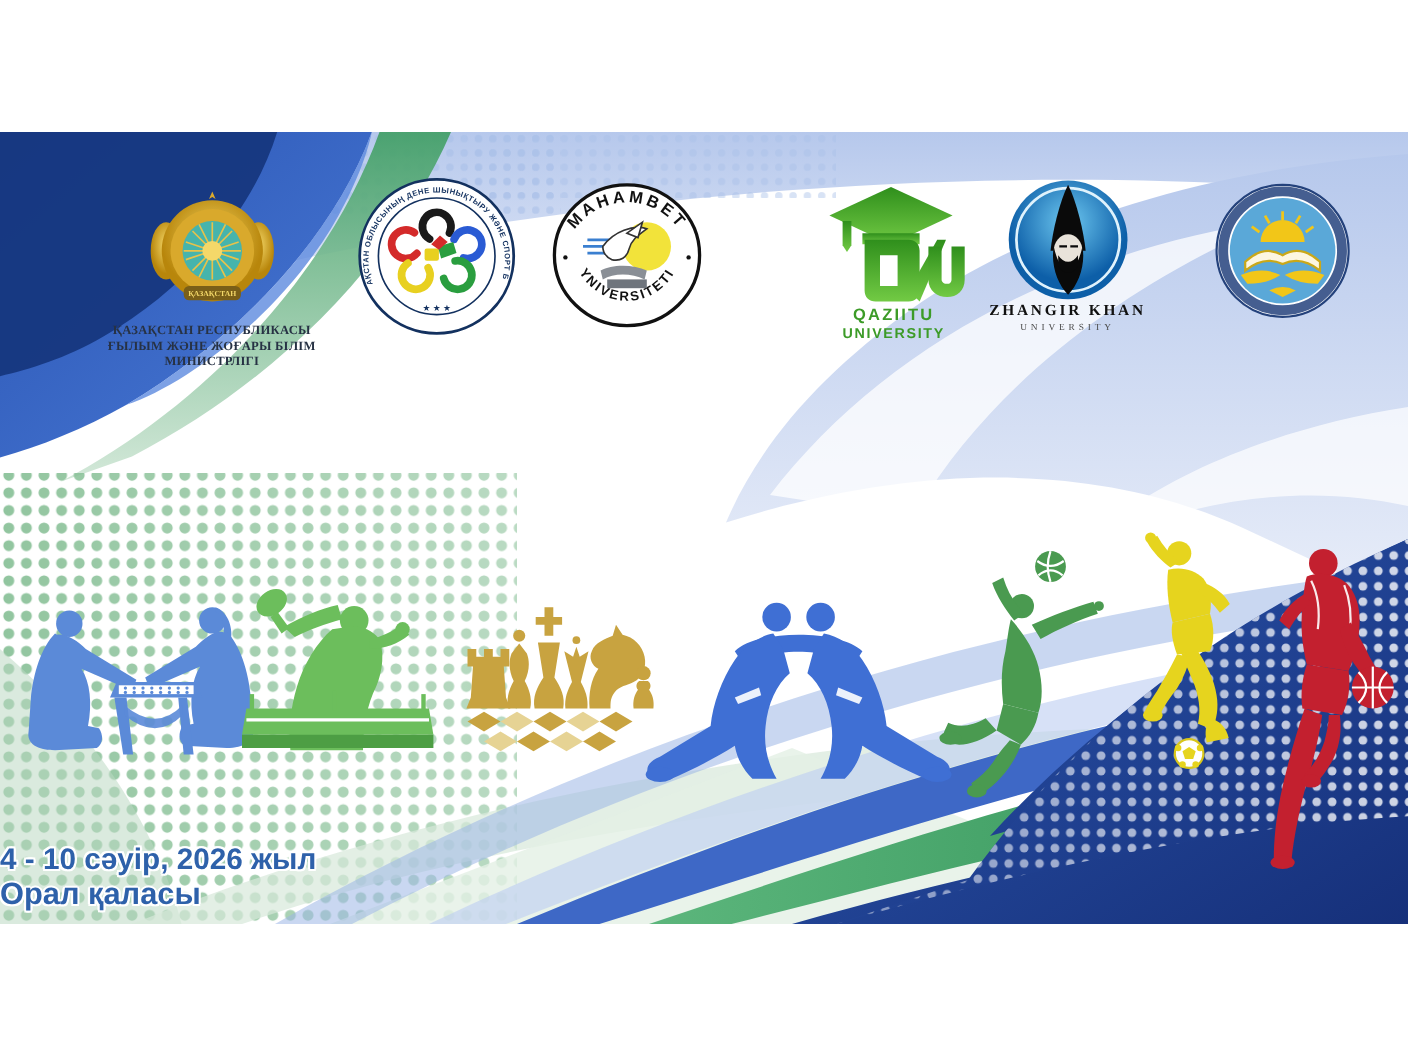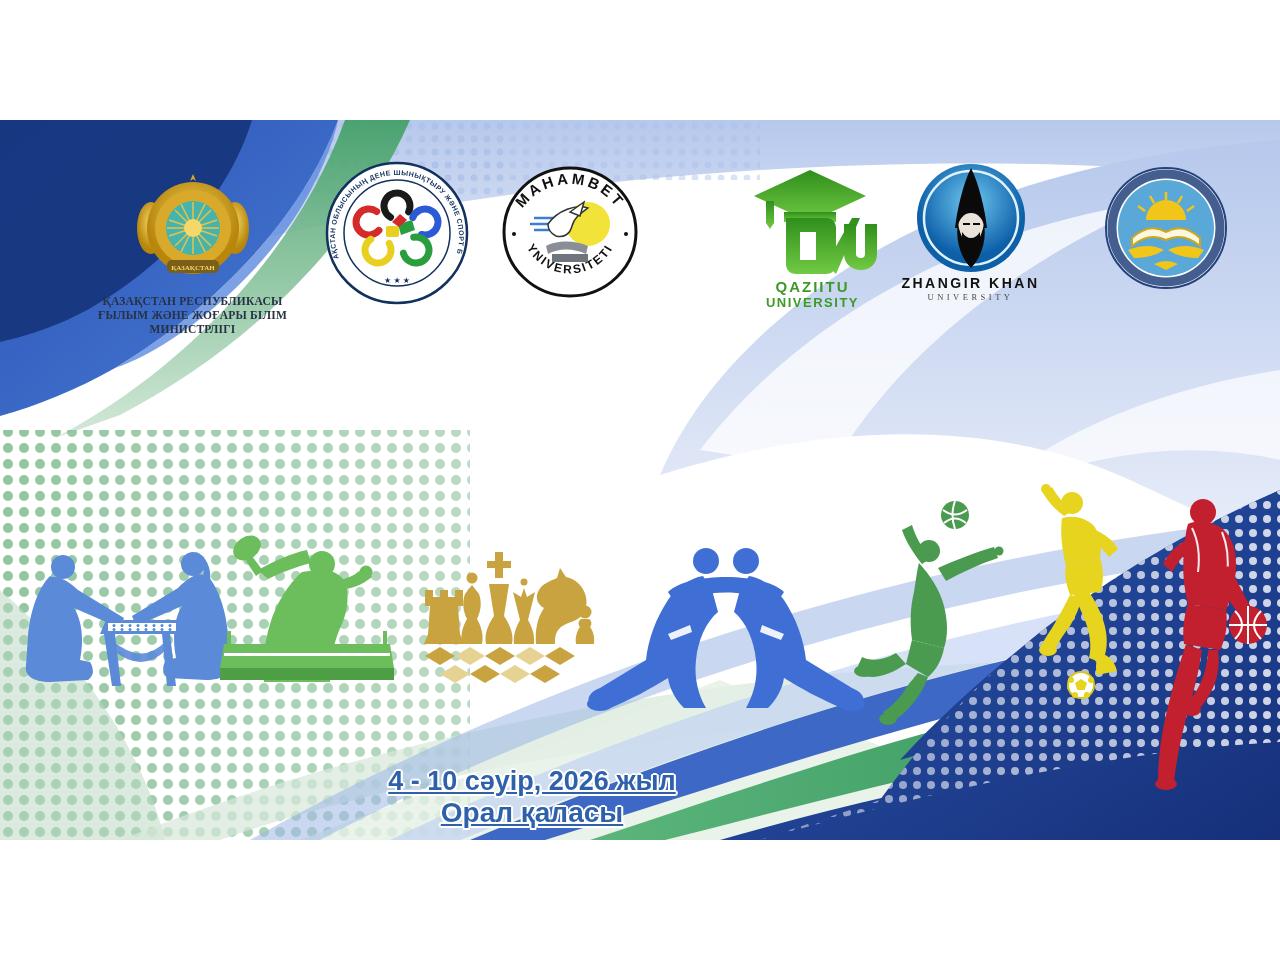--- a/index.html
+++ b/index.html
@@ -5,33 +5,33 @@
   html,body{margin:0;padding:0;background:#fff;}
   #canvas{position:relative;width:1280px;height:960px;background:#ffffff;overflow:hidden;
           font-family:"Liberation Sans",sans-serif;}
   #poster{position:absolute;left:0;top:120px;width:1280px;height:720px;overflow:hidden;background:#fff;}
   .abs{position:absolute;}
   svg{display:block;}
 
   
   .logo{position:absolute;text-align:center;}
   .ministry-caption{margin-top:2px;font-size:11.5px;font-weight:bold;color:#273244;line-height:14px;letter-spacing:.2px;}
-  .zh-line1{font-family:Liberation Sans, sans-serif;font-size:14px;font-weight:bold;letter-spacing:2.5px;color:#111;margin-top:1px;}
+  .zh-line1{font-family:Liberation Serif, serif;font-size:14px;font-weight:bold;letter-spacing:2.5px;color:#111;margin-top:1px;}
   .zh-line2{font-family:"Liberation Serif",serif;font-size:8.5px;letter-spacing:3.5px;color:#4a4a4a;margin-top:1px;}
   .qz-line1{font-size:15px;font-weight:bold;letter-spacing:2px;color:#3c9b28;margin-top:-2px;}
   .qz-line2{font-size:13px;font-weight:bold;letter-spacing:1.5px;color:#3c9b28;}
 
   
   #title{position:absolute;left:0;top:232px;width:1280px;text-align:center;}
   .title-line{display:block;white-space:nowrap;font-weight:bold;color:#3c6db2;
               font-size:41px;line-height:48px;transform:scaleX(.73);transform-origin:50% 50%;}
   .title-line.l3{font-size:40px;}
 
   
-  #footer{position:absolute;left:0;top:644px;width:1064px;text-align:center;color:#2e61aa;font-weight:bold;text-decoration:underline;}
+  #footer{position:absolute;left:0;top:644px;width:1064px;text-align:left;color:#2e61aa;font-weight:bold;}
   #footer .date{font-size:27px;line-height:34px;}
   #footer .city{font-size:28px;line-height:30px;}
   #footer div{text-shadow:-2px 0 0 #fff,2px 0 0 #fff,0 -2px 0 #fff,0 2px 0 #fff,
               -1.5px -1.5px 0 #fff,1.5px -1.5px 0 #fff,-1.5px 1.5px 0 #fff,1.5px 1.5px 0 #fff;}
 </style>
 </head>
 <body>
 
 <div id="canvas">
 <div id="poster">

